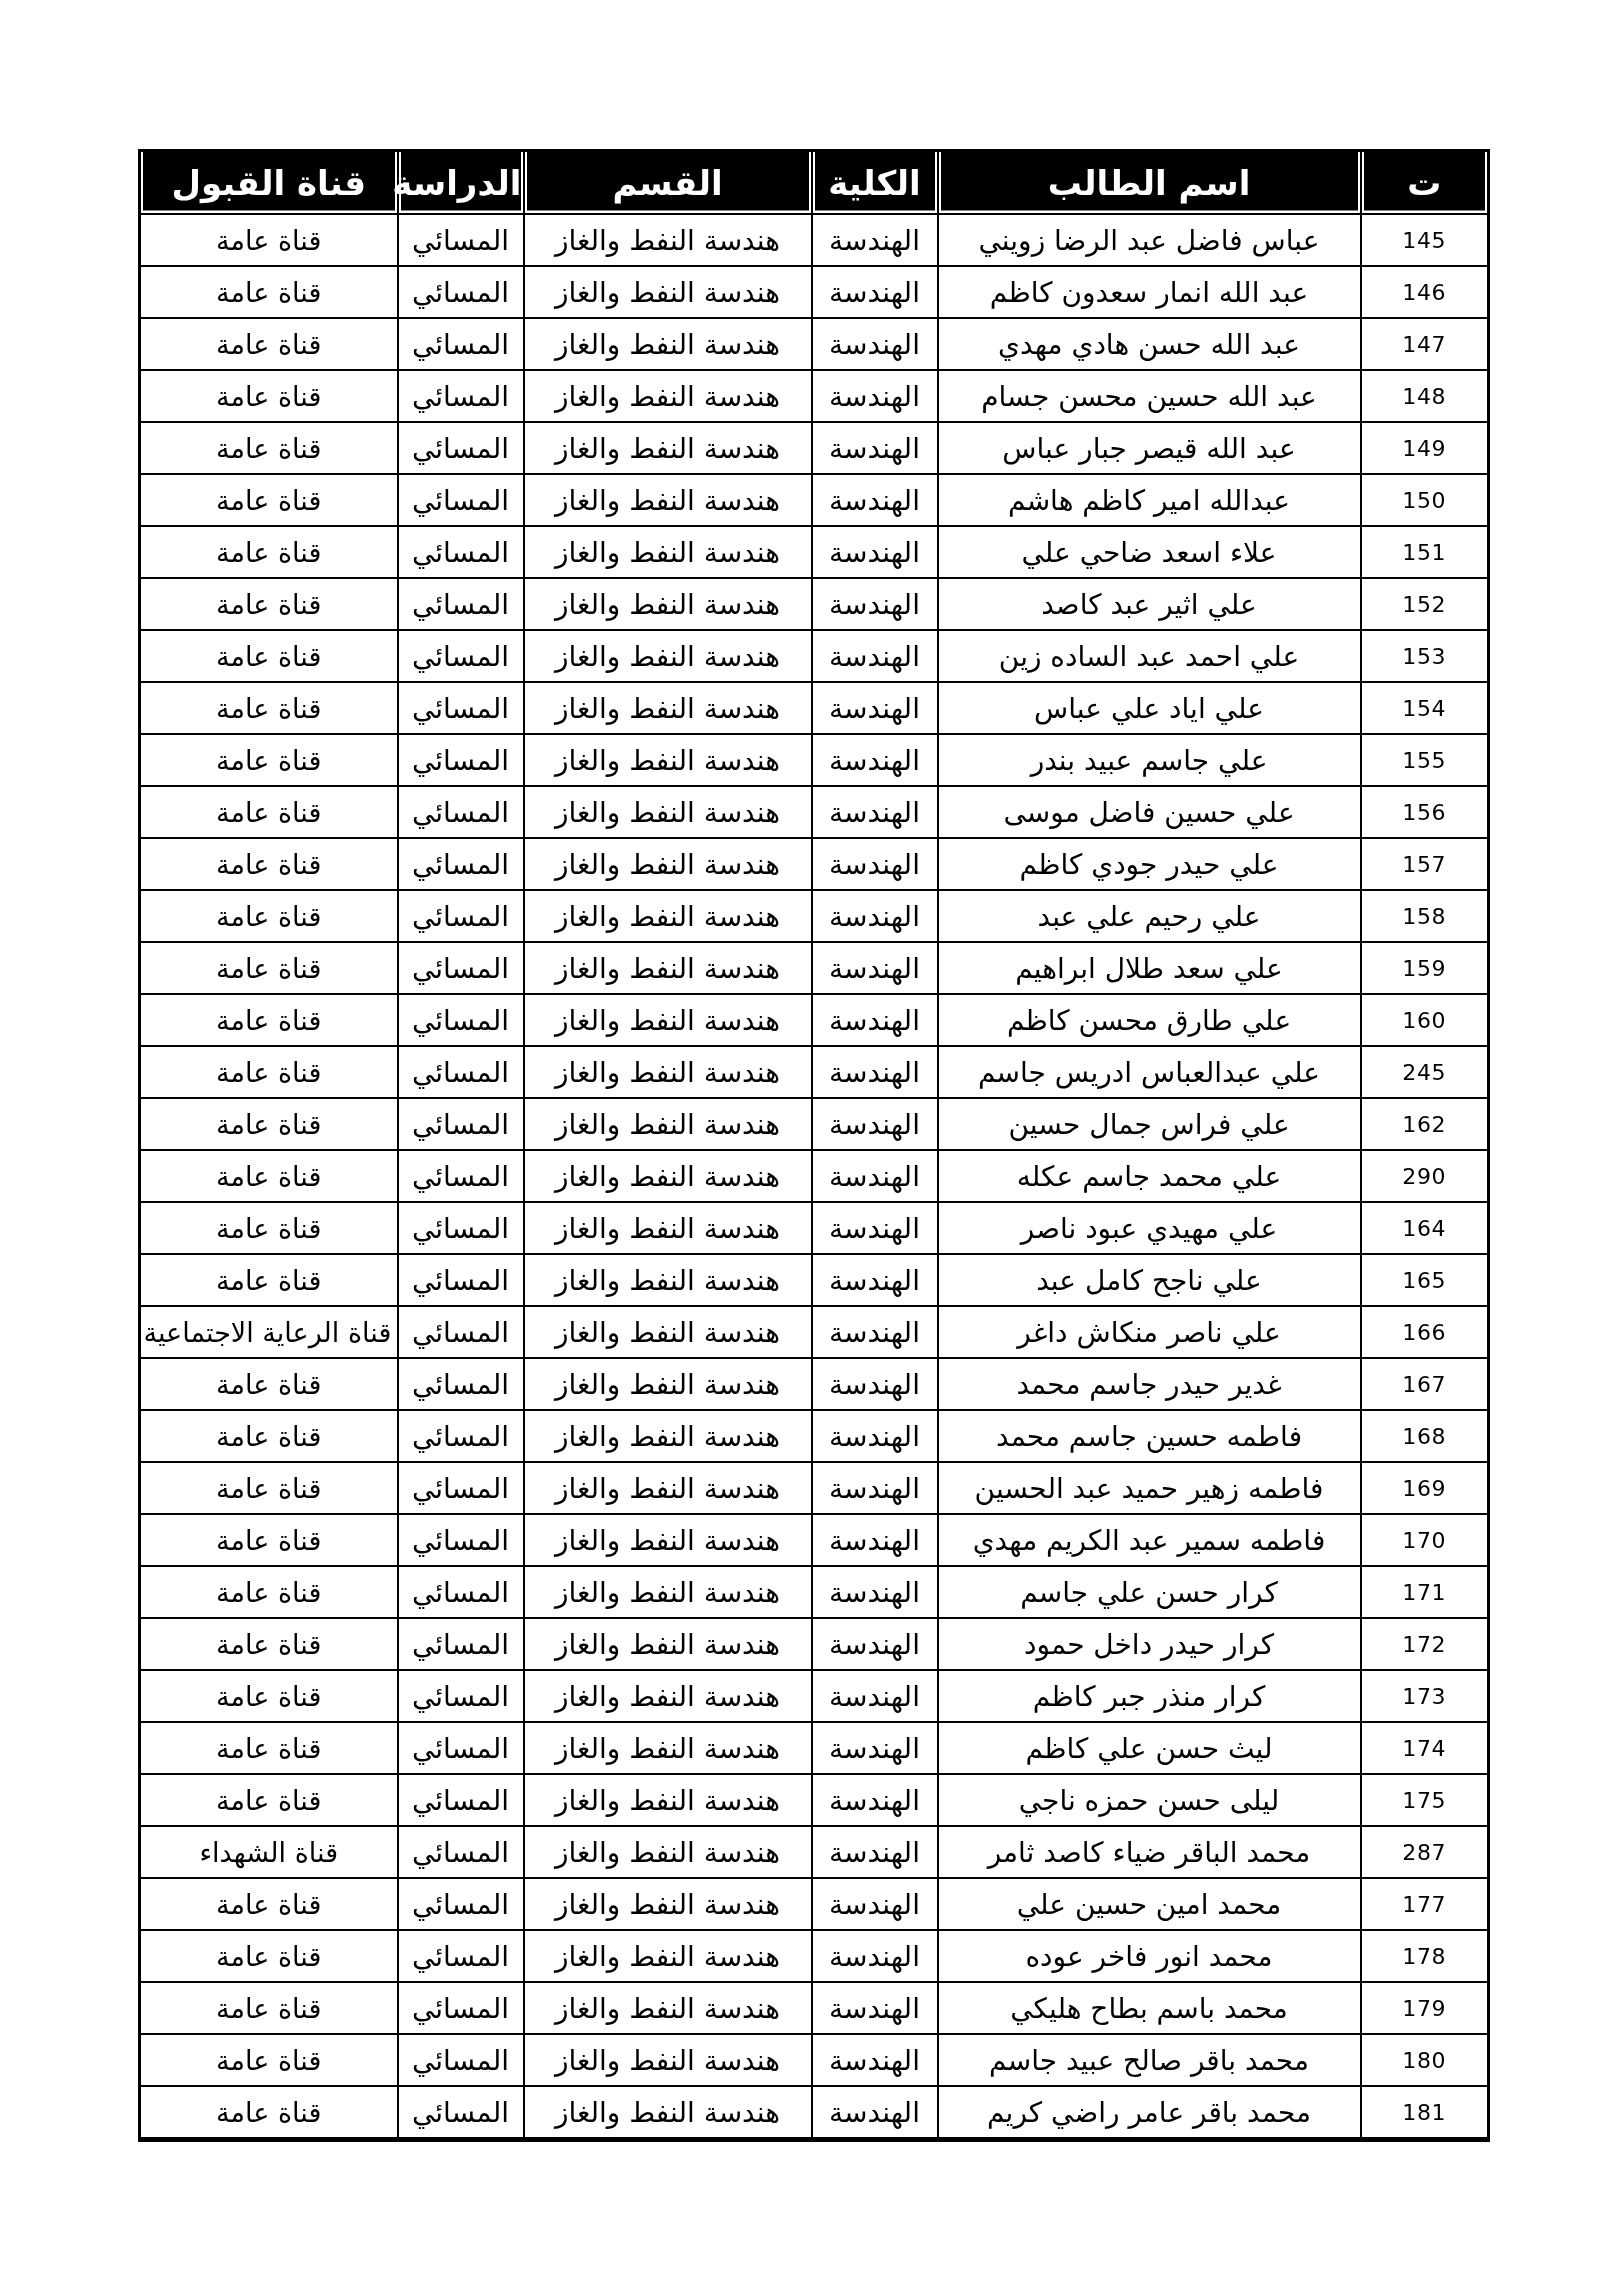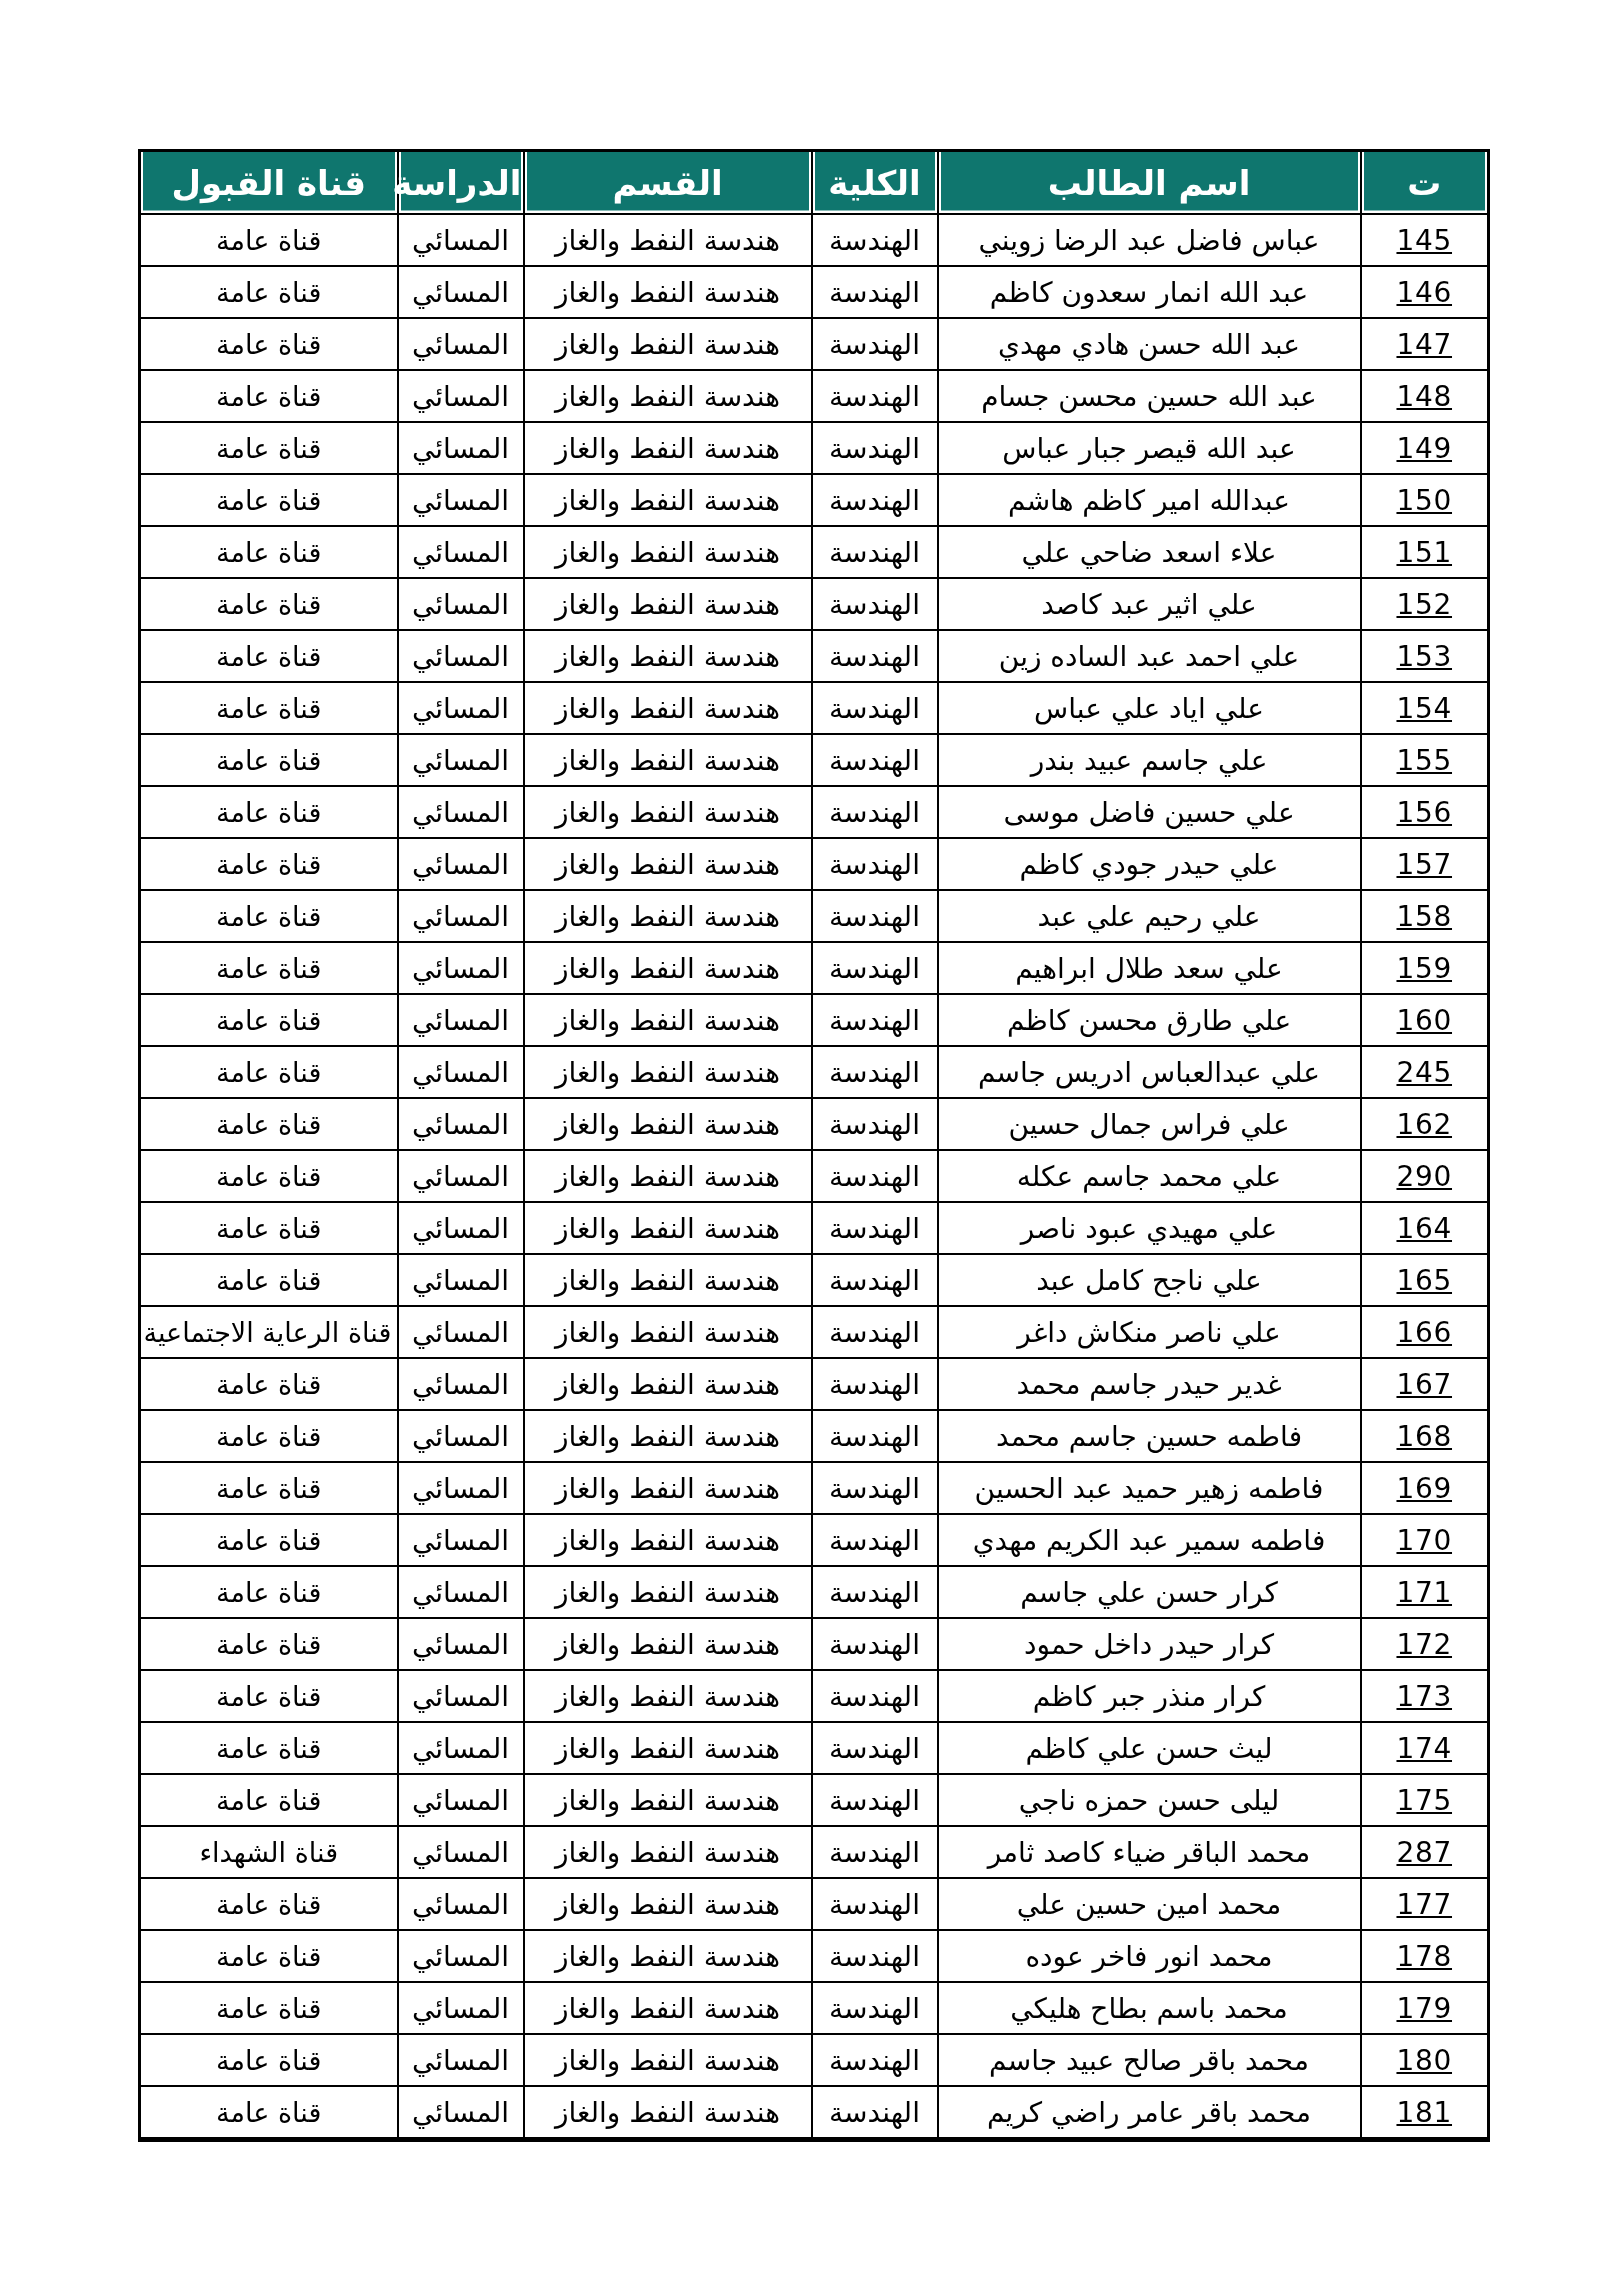--- a/index.html
+++ b/index.html
@@ -26,21 +26,21 @@
     border: 3.3px solid #000000;
   }
   col.c-no      { width: 128px; }
   col.c-name    { width: 423px; }
   col.c-college { width: 126px; }
   col.c-dept    { width: 288px; }
   col.c-study   { width: 126px; }
   col.c-channel { width: 258px; }
 
   th {
-    background: #0f766e;
+    background: #000000;
     background-clip: padding-box;
     color: #ffffff;
     border: 2px solid #000000;
     border-bottom-width: 2.6px;
     height: 59px;
     font-size: 34px;
     font-weight: bold;
     text-align: center;
     vertical-align: middle;
     box-shadow: inset 2px 0 0 #ffffff, inset -2px 0 0 #ffffff, inset 0 -2.6px 0 #ffffff;
@@ -51,21 +51,21 @@
     font-size: 28px;
     color: #000000;
     background: #ffffff;
     text-align: center;
     vertical-align: middle;
     padding: 0 5.2px;
     white-space: nowrap;
     overflow: hidden;
   }
   tr:last-child td { border-bottom-width: 5.2px; }
-  td.num { font-size: 28px; letter-spacing: 0.7px; text-decoration: underline; }
+  td.num { font-size: 22px; letter-spacing: 0.7px; }
   td.channel-cell { font-size: 27px; text-align: center; }
 </style>
 </head>
 <body>
 
 <div id="page">
   <table class="roster">
     <colgroup>
       <col class="c-no">
       <col class="c-name">

